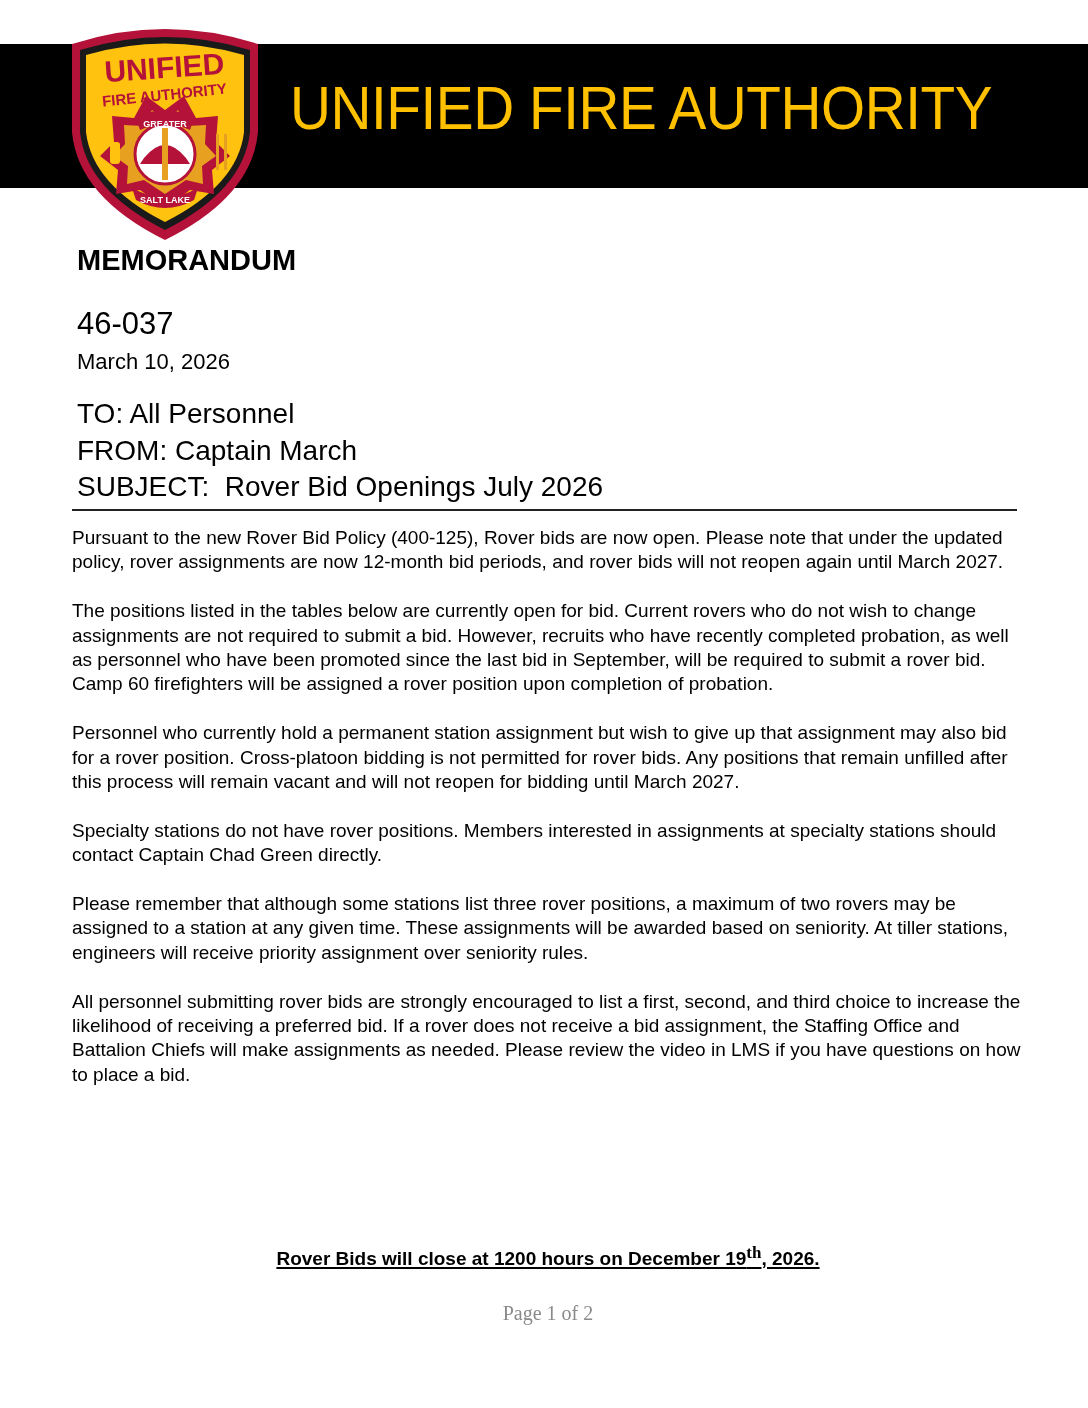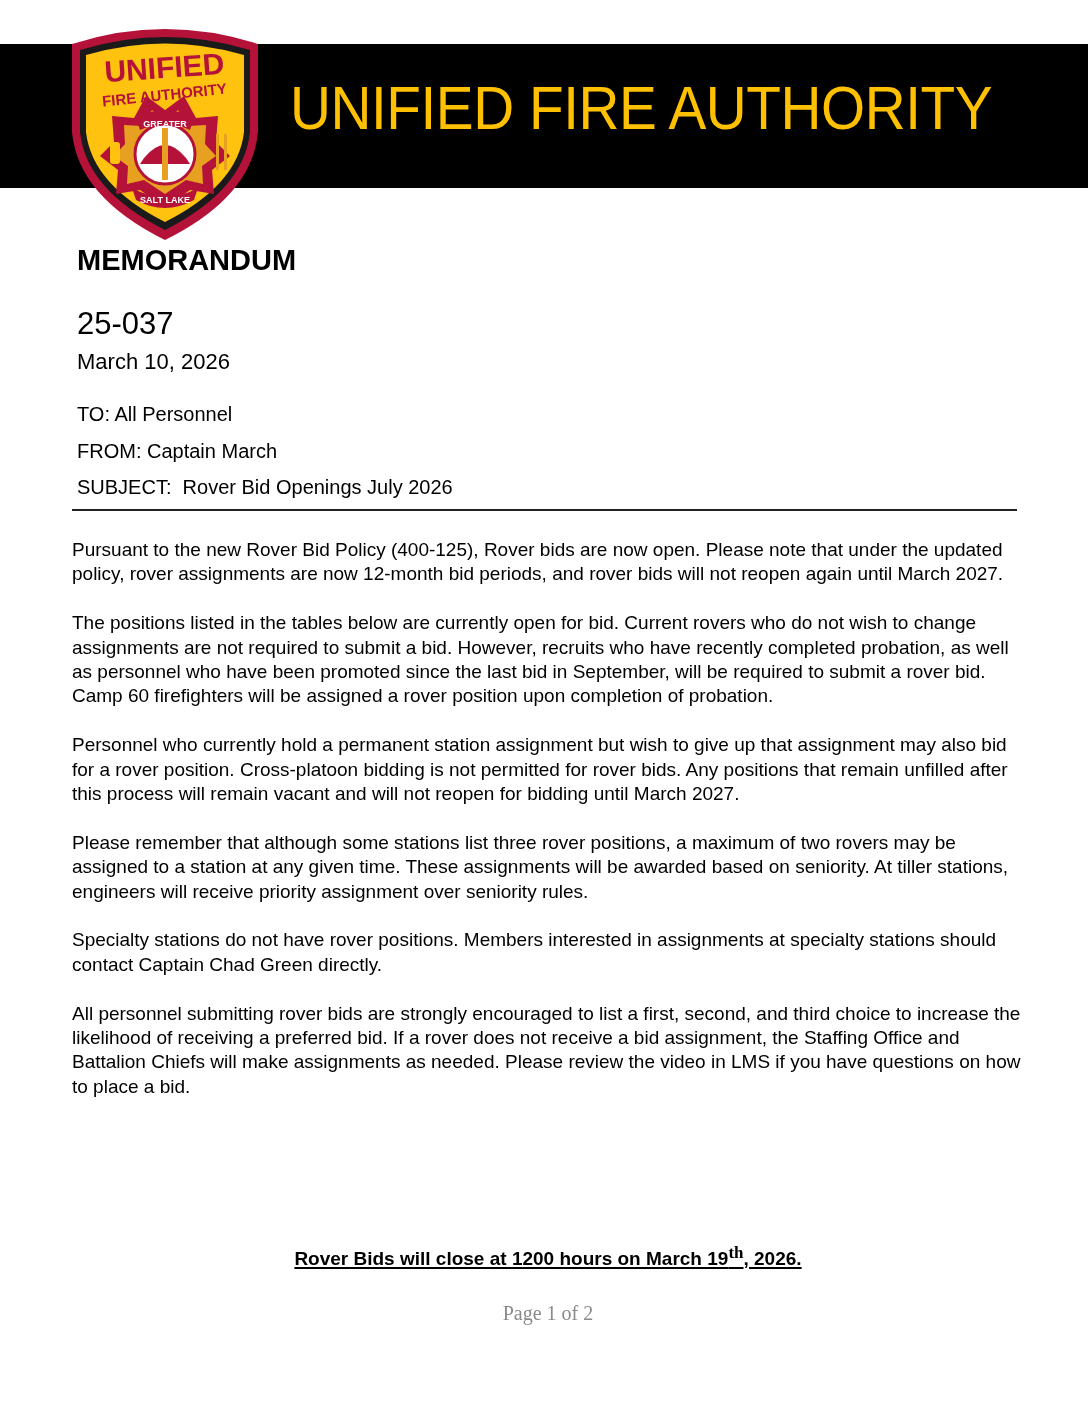--- a/index.html
+++ b/index.html
@@ -5,23 +5,23 @@
   html, body { margin: 0; padding: 0; background: #ffffff; }
   body { width: 1088px; height: 1408px; position: relative; overflow: hidden;
          font-family: "Liberation Sans", sans-serif; color: #000; }
   .band { position: absolute; left: 0; top: 44px; width: 1088px; height: 144px; background: #000; }
   .band-title { position: absolute; left: 290px; top: 78px; font-size: 61px; color: #FFC000;
                 letter-spacing: -0.5px; white-space: nowrap; line-height: 1; transform: scaleX(0.93); transform-origin: left center; }
   .logo { position: absolute; left: 66px; top: 22px; width: 198px; height: 220px; }
   .memo-title { position: absolute; left: 77px; top: 246px; font-size: 29px; font-weight: bold; line-height: 1; }
   .memo-num { position: absolute; left: 77px; top: 307px; font-size: 31px; line-height: 34px; }
   .memo-date { position: absolute; left: 77px; top: 345px; font-size: 22px; line-height: 34px; }
-  .hdr-line { position: absolute; left: 77px; font-size: 20px; line-height: 28px; white-space: nowrap; }
+  .hdr-line { position: absolute; left: 77px; font-size: 28px; line-height: 28px; white-space: nowrap; }
   .divider { position: absolute; left: 72px; top: 509px; width: 945px; height: 2px; background: #222; }
-  .body { position: absolute; left: 72px; top: 538px; width: 960px; font-size: 19px; line-height: 24.4px; }
+  .body { position: absolute; left: 72px; top: 526px; width: 960px; font-size: 19px; line-height: 24.4px; }
   .body p { margin: 0 0 24.4px 0; }
   .closing { position: absolute; left: 0; width: 1096px; top: 1247px; text-align: center; font-size: 19px;
              font-weight: bold; line-height: 24px; }
   .closing span.u { text-decoration: underline; text-decoration-thickness: 2px; text-underline-offset: 2px; }
   .closing sup { font-size: 17px; line-height: 0; vertical-align: 7px; font-family: Liberation Serif, serif; }
   .page-num { position: absolute; left: 0; width: 1096px; top: 1302px; text-align: center;
               font-family: "Liberation Serif", serif; font-size: 20px; color: #8a8a8a; }
 </style>
 </head>
 <body>
@@ -48,34 +48,34 @@
 
   <text x="99" y="56" text-anchor="middle" font-family="Liberation Sans, sans-serif" font-size="30" font-weight="bold" fill="#B5123A" transform="rotate(-4 99 56)">UNIFIED</text>
   <text x="99" y="78" text-anchor="middle" font-family="Liberation Sans, sans-serif" font-size="15" font-weight="bold" fill="#B5123A" transform="rotate(-6 99 78)">FIRE AUTHORITY</text>
 
   <rect x="44" y="120" width="10" height="22" rx="3" fill="#FFC20E"></rect>
   <rect x="150" y="112" width="3" height="36" fill="#E8A020"></rect>
   <rect x="158" y="112" width="3" height="36" fill="#E8A020"></rect>
 </svg>
 
 <div class="memo-title">MEMORANDUM</div>
-<div class="memo-num">25-037</div>
+<div class="memo-num">46-037</div>
 <div class="memo-date">March 10, 2026</div>
 <div class="hdr-line" style="top:400px">TO: All Personnel</div>
 <div class="hdr-line" style="top:437px">FROM: Captain March</div>
 <div class="hdr-line" style="top:473px; white-space:pre">SUBJECT:  Rover Bid Openings July 2026</div>
 
 <div class="divider"></div>
 
 <div class="body">
   <p>Pursuant to the new Rover Bid Policy (400-125), Rover bids are now open. Please note that under the updated policy, rover assignments are now 12-month bid periods, and rover bids will not reopen again until March 2027.</p>
   <p>The positions listed in the tables below are currently open for bid. Current rovers who do not wish to change assignments are not required to submit a bid. However, recruits who have recently completed probation, as well as personnel who have been promoted since the last bid in September, will be required to submit a rover bid. Camp 60 firefighters will be assigned a rover position upon completion of probation.</p>
   <p>Personnel who currently hold a permanent station assignment but wish to give up that assignment may also bid for a rover position. Cross-platoon bidding is not permitted for rover bids. Any positions that remain unfilled after this process will remain vacant and will not reopen for bidding until March 2027.</p>
+  <p>Specialty stations do not have rover positions. Members interested in assignments at specialty stations should contact Captain Chad Green directly.</p>
   <p>Please remember that although some stations list three rover positions, a maximum of two rovers may be assigned to a station at any given time. These assignments will be awarded based on seniority. At tiller stations, engineers will receive priority assignment over seniority rules.</p>
-  <p>Specialty stations do not have rover positions. Members interested in assignments at specialty stations should contact Captain Chad Green directly.</p>
   <p>All personnel submitting rover bids are strongly encouraged to list a first, second, and third choice to increase the likelihood of receiving a preferred bid. If a rover does not receive a bid assignment, the Staffing Office and Battalion Chiefs will make assignments as needed. Please review the video in LMS if you have questions on how to place a bid.</p>
 </div>
 
 <div class="closing">
-  <span class="u"><span>Rover Bids will close at 1200 hours on March 19</span><sup>th</sup><span>, 2026.</span></span>
+  <span class="u"><span>Rover Bids will close at 1200 hours on December 19</span><sup>th</sup><span>, 2026.</span></span>
 </div>
 
 <div class="page-num">Page 1 of 2</div>
 
 </body></html>

